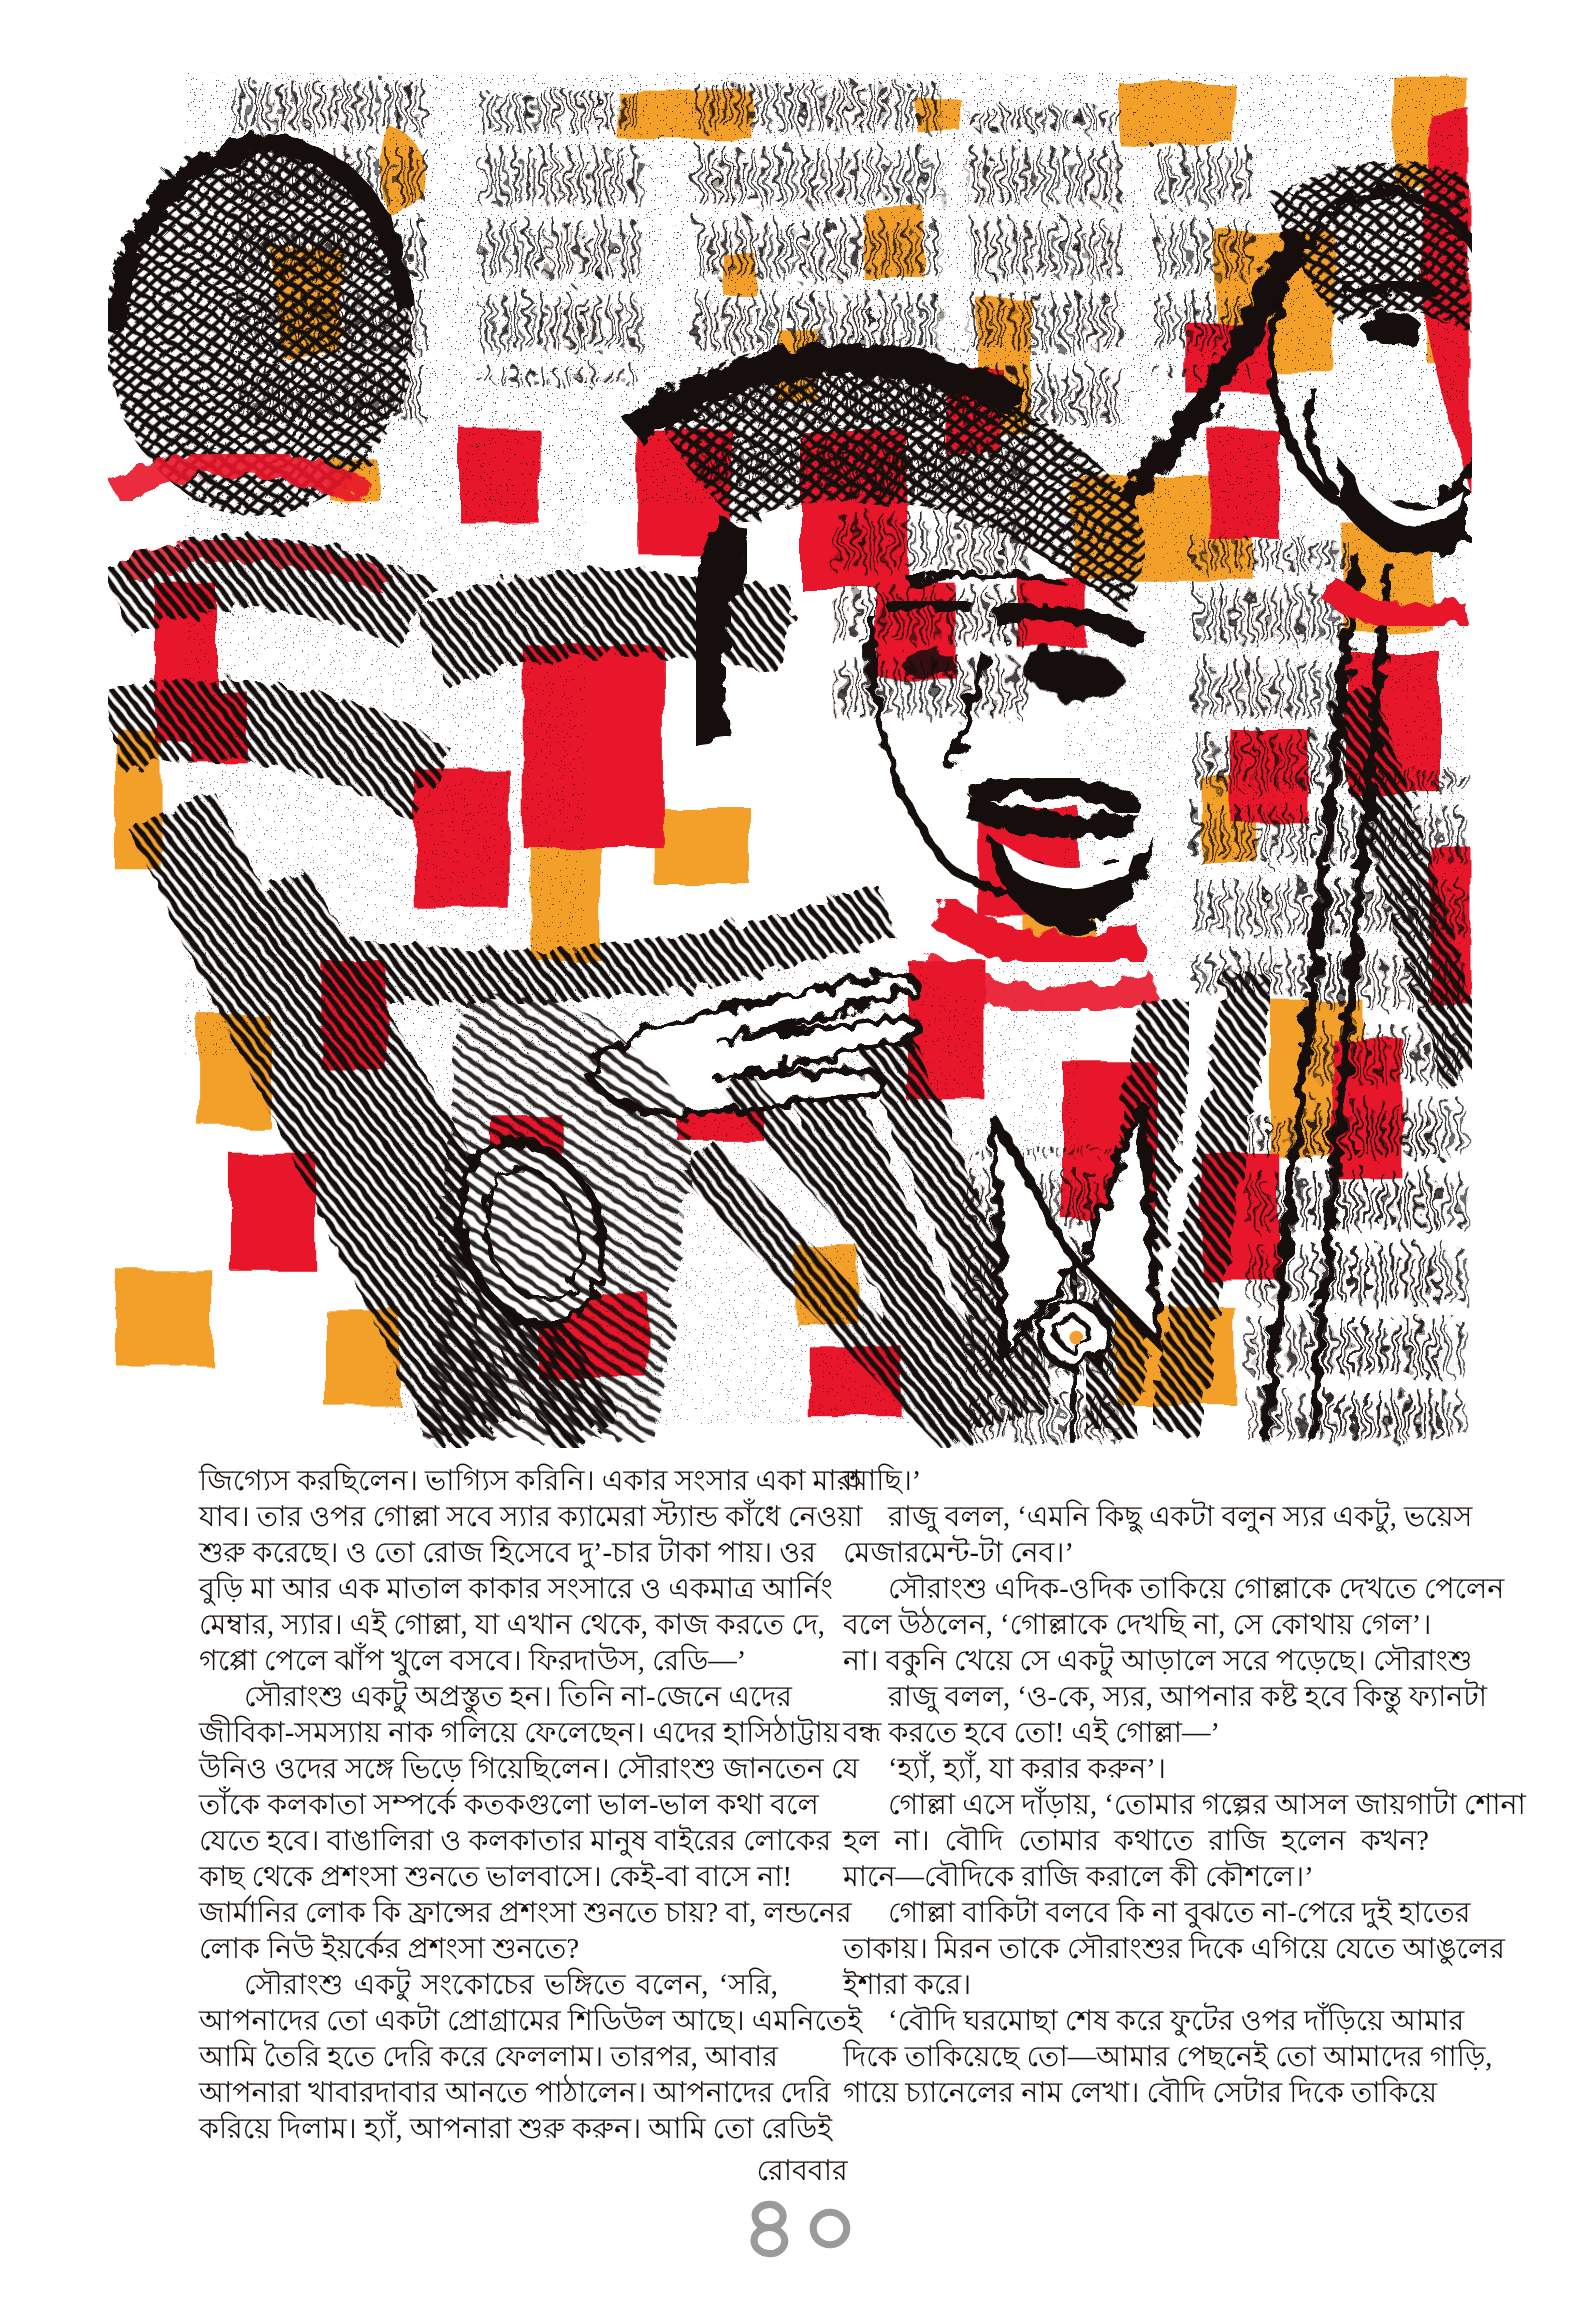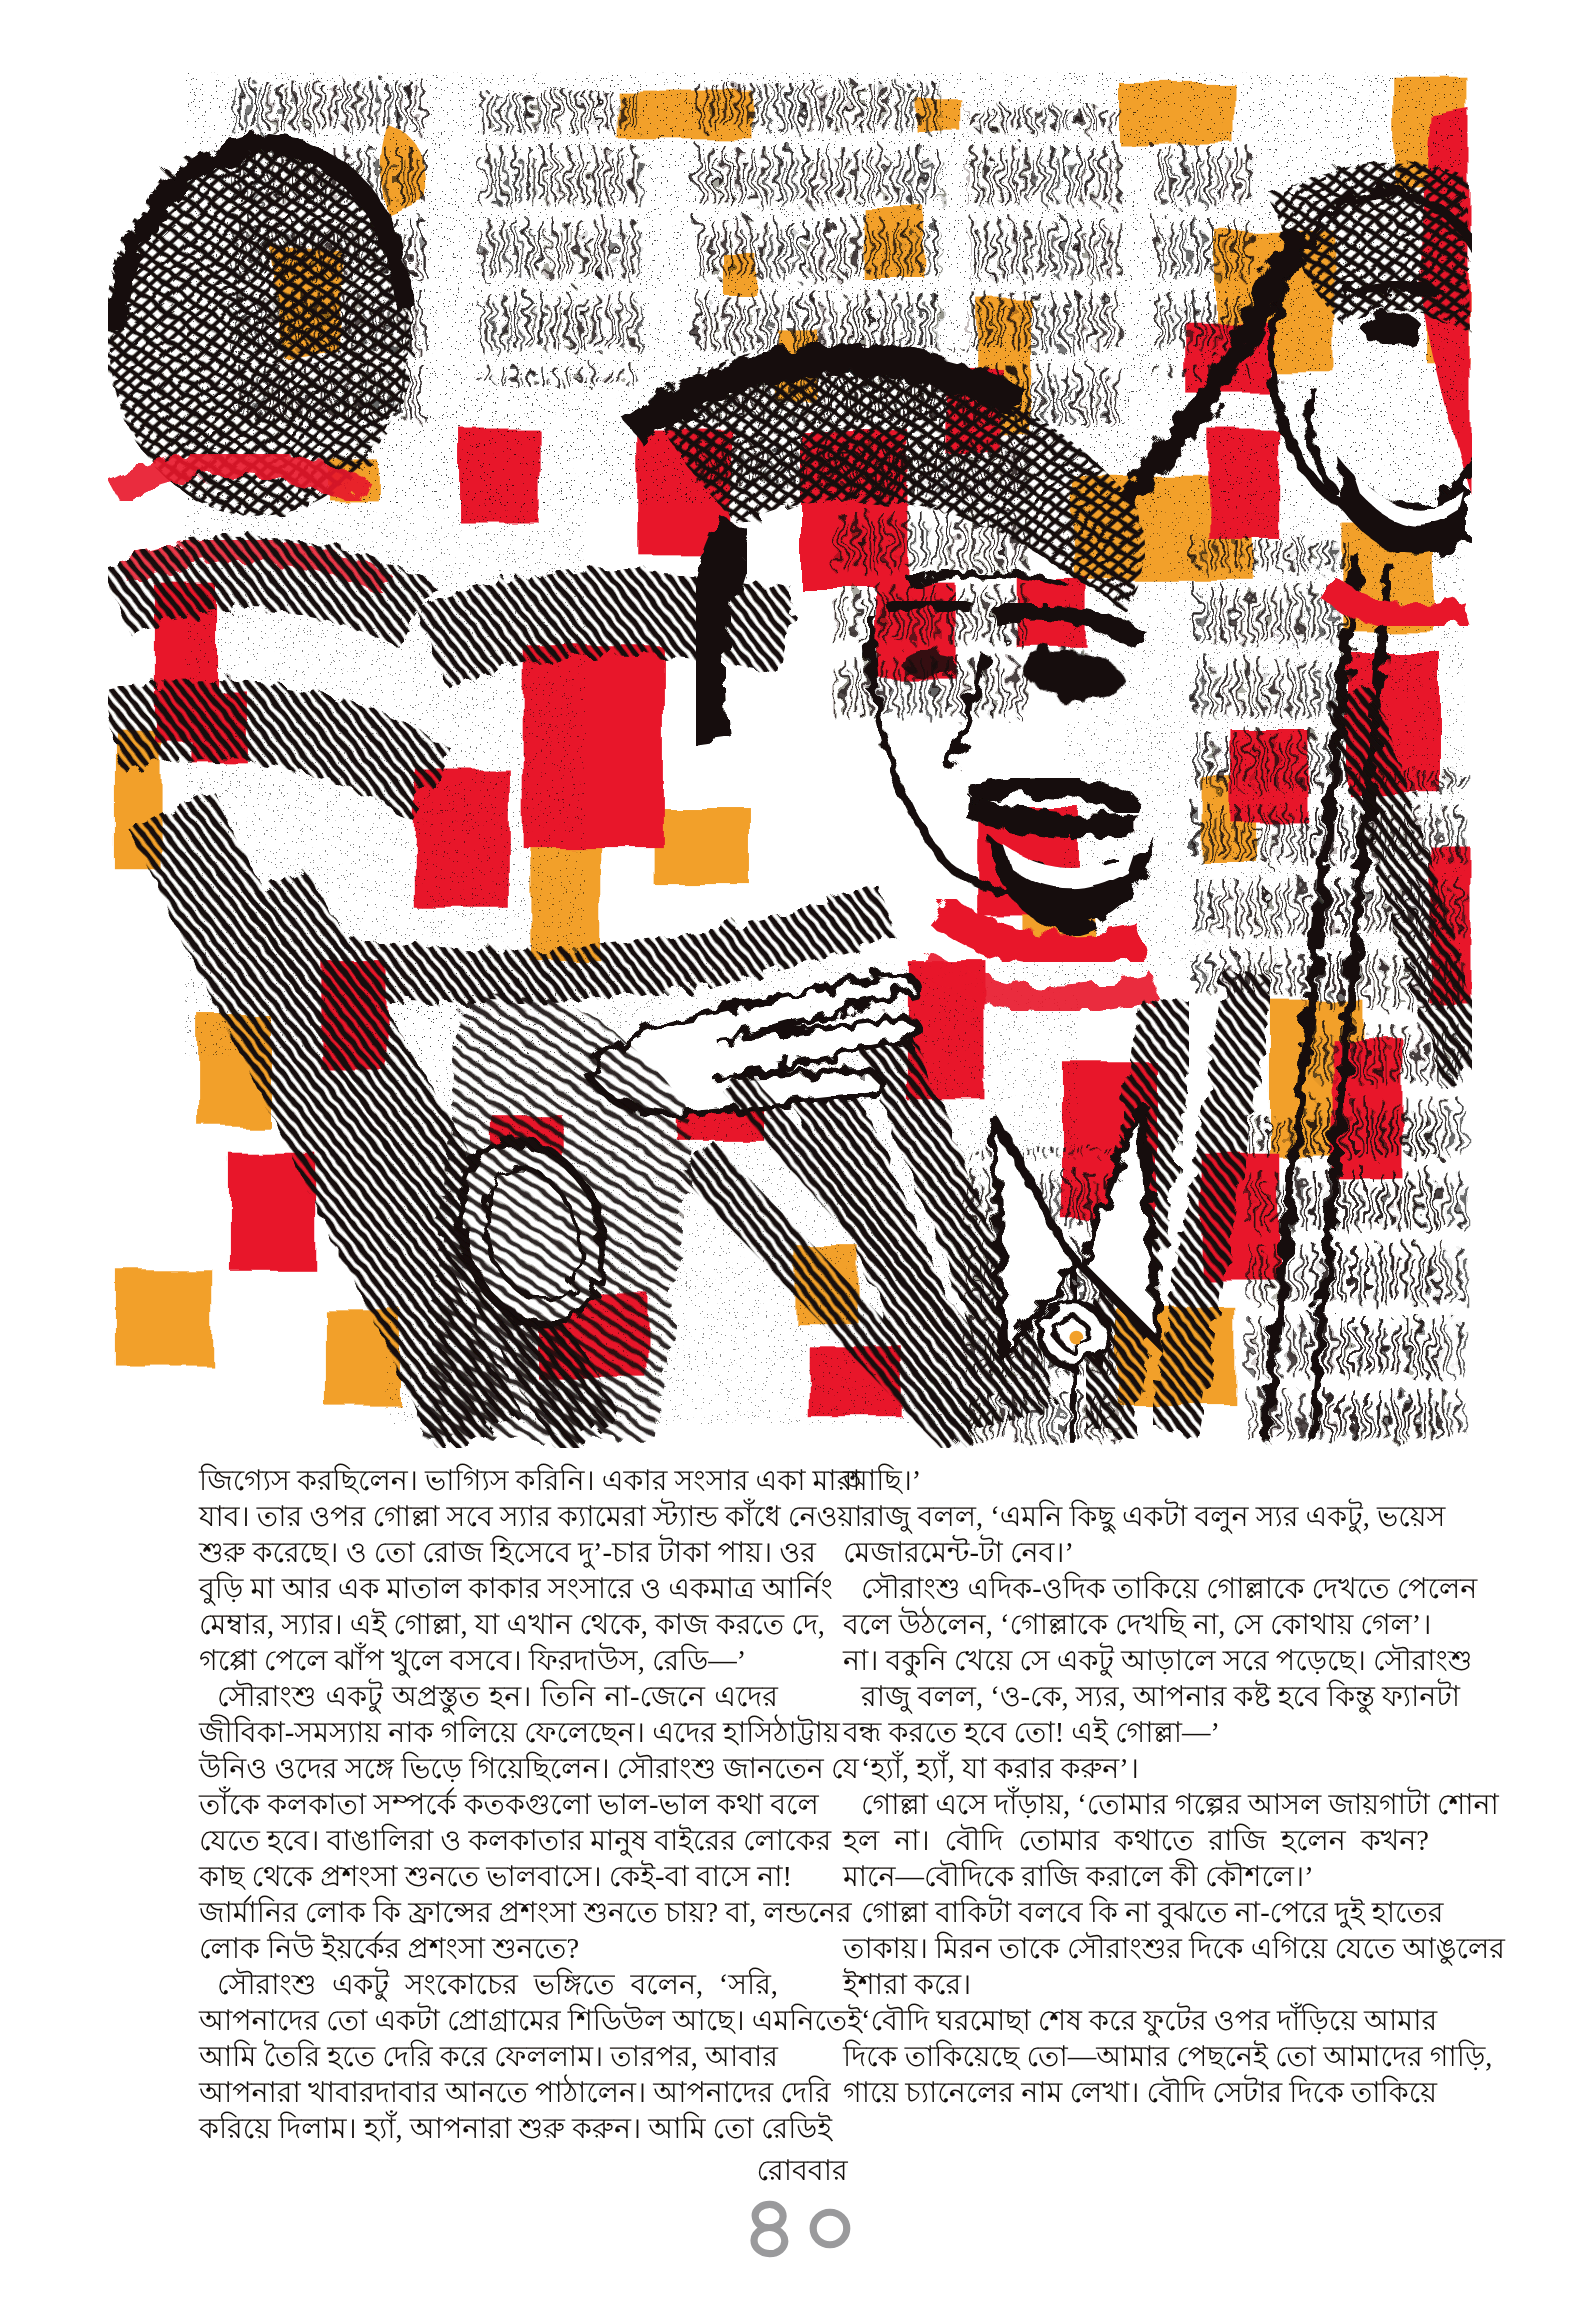--- a/index.html
+++ b/index.html
@@ -32,21 +32,21 @@
     font-size:28.5px;line-height:36px;
   }
   .col-left{left:199px;}
   .col-right{left:843px;width:586px;}
   .t-line{
     height:36px;white-space:nowrap;
     text-align:justify;text-align-last:justify;
     overflow:visible;
   }
   .t-line.nofill{text-align:center;text-align-last:left;}
-  .t-line.indent{padding-left:18px;}
+  .t-line.indent{padding-left:45px;}
 
   .footer{
     position:absolute;left:15px;top:2154px;width:1574px;text-align:center;
   }
   .footer-label{
     font-size:28.5px;line-height:34px;color:var(--ink);
   }
   .footer-pagenum{
     margin-top:1.5px;
     font-size:86px;line-height:77px;

